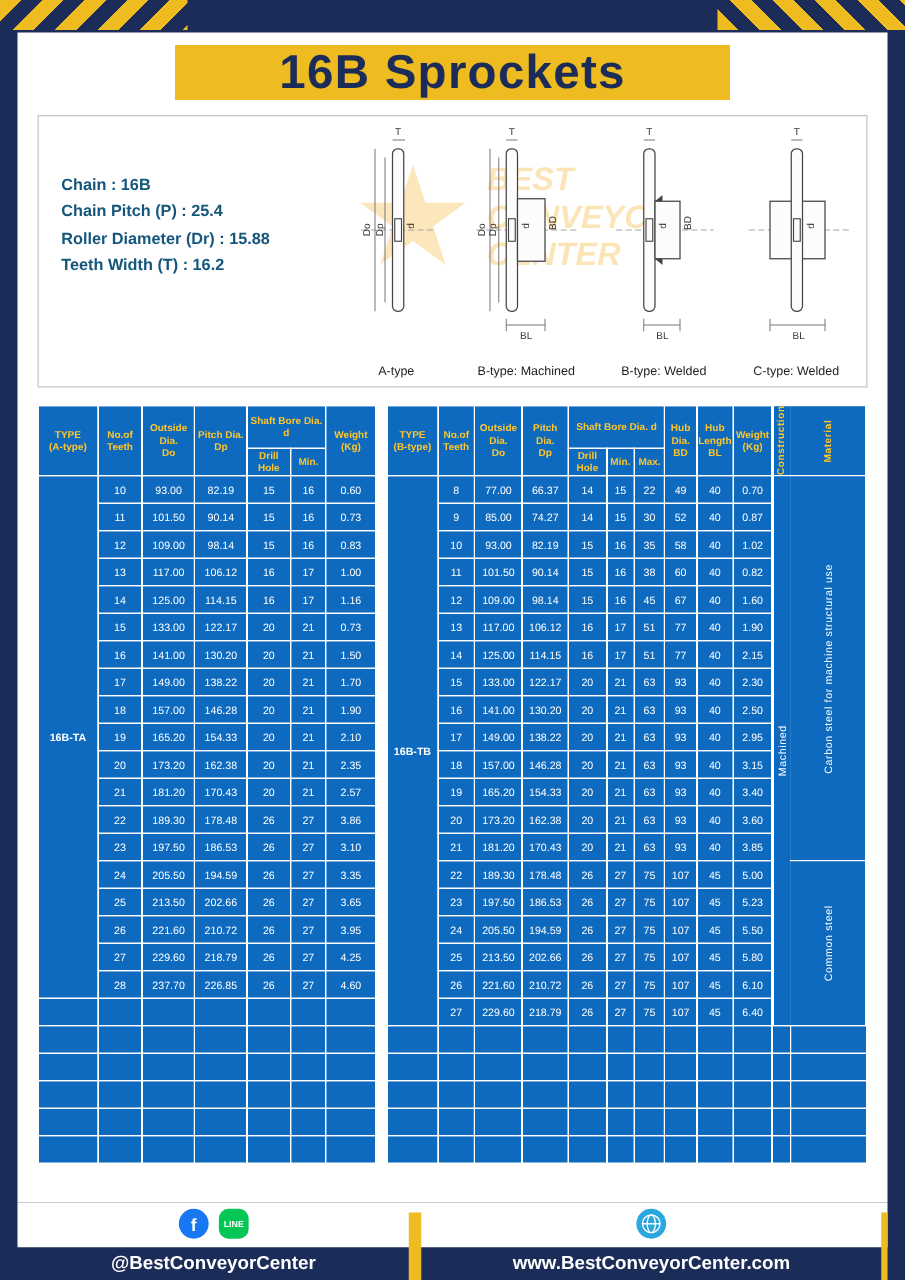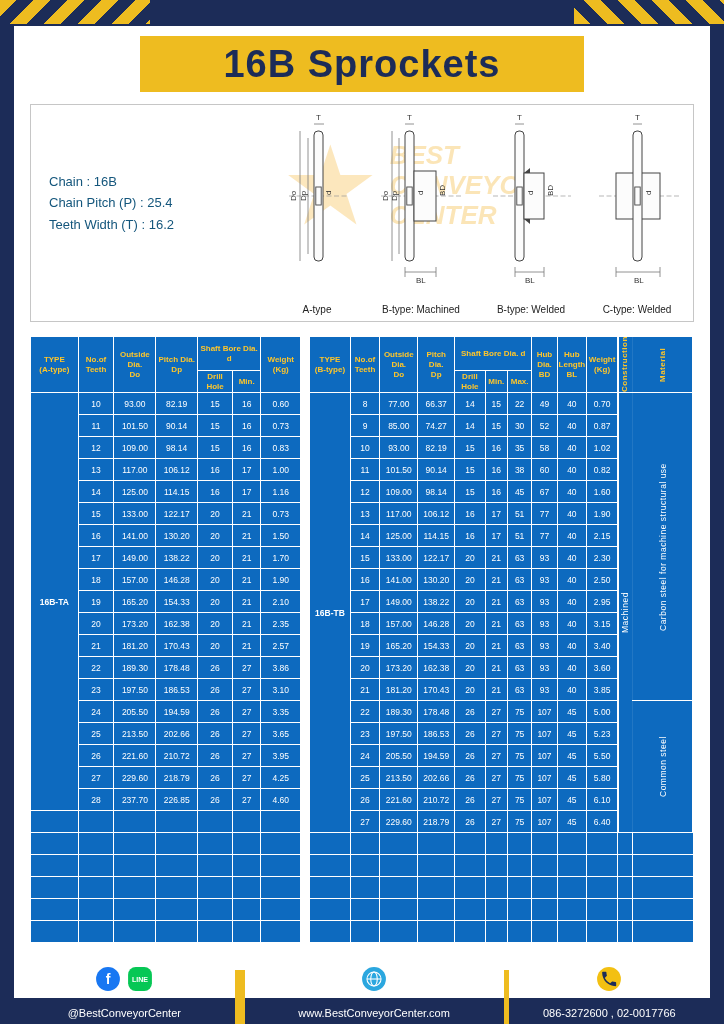--- a/index.html
+++ b/index.html
@@ -3,27 +3,27 @@
 <meta charset="utf-8">
 <style>
   *{box-sizing:border-box;margin:0;padding:0}
   html,body{width:724px;height:1024px}
   body{font-family:"Liberation Sans",sans-serif;background:#1c2c58;position:relative;overflow:hidden}
   .page{position:absolute;inset:0;background:#1c2c58}
   .hazard{position:absolute;top:0;height:24px;width:150px}
   .hazard-left{left:0;background:repeating-linear-gradient(135deg,#eebc20 0 12px,#1c2c58 12px 24px)}
   .hazard-right{right:0;background:repeating-linear-gradient(45deg,#eebc20 0 12px,#1c2c58 12px 24px)}
   .content{position:absolute;top:26px;left:14px;width:696px;bottom:62px;background:#ffffff}
-  .banner{width:444px;height:56px;margin:10px auto 0;background:#eebc20;display:flex;align-items:center;justify-content:center}
+  .banner{width:444px;height:44px;margin:10px auto 0;background:#eebc20;display:flex;align-items:center;justify-content:center}
   .banner span{font-size:38px;font-weight:bold;color:#1c2c58;letter-spacing:1px}
   .draw-panel{position:relative;margin:12px 16px 0;height:218px;background:#fff;border:1px solid #c6c6c6;overflow:hidden}
   .watermark{position:absolute;left:250px;top:26px;display:flex;align-items:center;gap:10px;pointer-events:none}
   .wm-star{font-size:110px;line-height:1;color:rgba(244,176,35,.30)}
   .wm-text{white-space:pre-line;font-size:26px;font-weight:bold;font-style:italic;color:rgba(244,176,35,.33);line-height:1.15}
-  .specs{position:absolute;left:18px;top:66px;color:#14567c;font-size:13px;font-weight:normal;line-height:1.65}
+  .specs{position:absolute;left:18px;top:44px;color:#14567c;font-size:13px;font-weight:bold;line-height:1.65}
   .diagrams{position:absolute;right:4px;top:6px;bottom:2px;display:flex;gap:2px;align-items:stretch}
   .diagrams figure{display:flex;flex-direction:column;align-items:center}
   .diagrams figcaption{margin-top:auto;font-size:10px;color:#222;padding-bottom:4px}
   .dwg text{font-size:8px;fill:#333}
   .dwg .dimline{stroke:#777;stroke-width:.8}
   .dwg .shape{fill:#fcfcfc;stroke:#444;stroke-width:1}
   .dwg .bore{fill:none;stroke:#444;stroke-width:.9}
   .dwg .axis{stroke:#999;stroke-width:.7;stroke-dasharray:5 2.5}
   .tables{display:flex;gap:8px;padding:0 16px;margin-top:14px}
   table.blue-table{border-collapse:collapse;table-layout:fixed;border:1px solid #0d6abf}
@@ -34,21 +34,21 @@
   .blue-table thead tr:nth-child(2) th{height:22px}
   .type-cell{font-weight:bold;font-size:9.5px;color:#fff}
   .vth{writing-mode:vertical-rl;transform:rotate(180deg);font-size:7px;letter-spacing:.5px}
   .vcell{writing-mode:vertical-rl;transform:rotate(180deg);font-size:7px;color:#fff;letter-spacing:.5px}
   .footer{position:absolute;left:0;right:0;bottom:0;height:62px}
   .footer-white{position:absolute;left:14px;right:14px;top:0;height:36px;background:#fff}
   .footer-bar{position:absolute;left:0;right:0;bottom:0;height:26px;background:#1c2c58}
   .footer-cols{position:absolute;left:14px;right:14px;top:0;bottom:0;display:flex;align-items:stretch}
   .f-col{display:flex;flex-direction:column;align-items:center;justify-content:space-between;padding:4px 0 5px}
   .f-icons{display:flex;gap:6px;align-items:center}
-  .f-label{color:#fff;font-size:11px;font-weight:normal;white-space:nowrap}
+  .f-label{color:#fff;font-size:15px;font-weight:bold;white-space:nowrap}
   .f-sep{width:5px;height:54px;background:#eebc20;align-self:flex-end}
 </style>
 </head>
 <body>
 
 <div class="page">
   <div class="hazard hazard-left"></div>
   <div class="hazard hazard-right"></div>
 
   <div class="content">
@@ -61,20 +61,21 @@
       <div class="watermark">
         <span class="wm-star">★</span>
         <span class="wm-text">BEST
 CONVEYOR
 CENTER</span>
       </div>
 
       <div class="specs">
         <div>Chain : 16B</div>
         <div>Chain Pitch (P) : 25.4</div>
+        <div>Roller Diameter (Dr) : 15.88</div>
         <div>Teeth Width (T) : 16.2</div>
       </div>
 
       <div class="diagrams">
         <figure>
           <svg class="dwg" width="92" height="186" viewBox="0 0 92 186">
             <line class="dimline" x1="43" y1="13" x2="53" y2="13"></line>
             <text x="45" y="9">T</text>
             <line class="axis" x1="18" y1="85" x2="76" y2="85"></line>
             <rect class="shape" x="43" y="20" width="9" height="130" rx="4"></rect>
@@ -767,25 +768,16 @@
             <circle cx="12" cy="12" r="6.5" fill="none" stroke="#fff" stroke-width="1"></circle>
             <ellipse cx="12" cy="12" rx="3" ry="6.5" fill="none" stroke="#fff" stroke-width="1"></ellipse>
             <line x1="5.5" y1="12" x2="18.5" y2="12" stroke="#fff" stroke-width="1"></line>
           </svg>
         </div>
         <div class="f-label">www.BestConveyorCenter.com</div>
       </div>
 
       <div class="f-sep"></div>
 
-      <div class="f-col" style="flex:1.05">
-        <div class="f-icons">
-          <svg width="26" height="26" viewBox="0 0 24 24">
-            <circle cx="12" cy="12" r="11" fill="#f3c012"></circle>
-            <path transform="translate(3.5 3.5) scale(0.72)" fill="#1c2c58" d="M6.62 10.79a15.05 15.05 0 0 0 6.59 6.59l2.2-2.2a1 1 0 0 1 1.01-.24c1.12.37 2.33.57 3.58.57a1 1 0 0 1 1 1V20a1 1 0 0 1-1 1C10.85 21 3 13.15 3 3.5a1 1 0 0 1 1-1H7.5a1 1 0 0 1 1 1c0 1.25.2 2.46.57 3.58a1 1 0 0 1-.25 1.01l-2.2 2.2z"></path>
-          </svg>
-        </div>
-        <div class="f-label">086-3272600 , 02-0017766</div>
-      </div>
 
     </div>
   </div>
 </div>
 
 </body></html>

